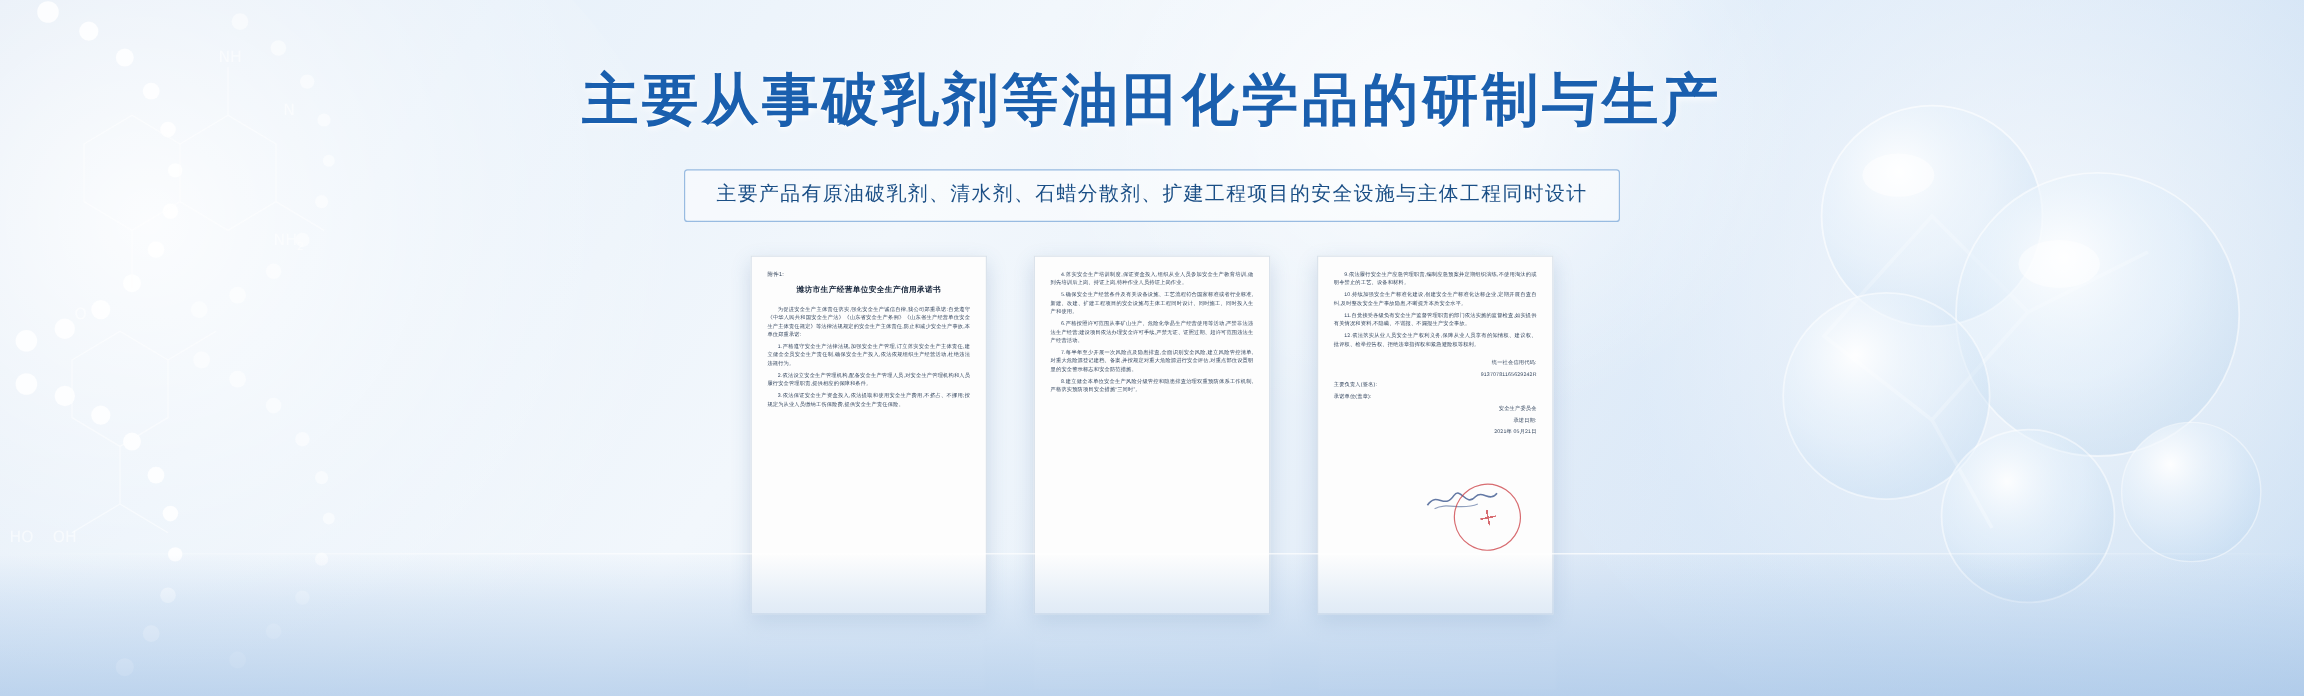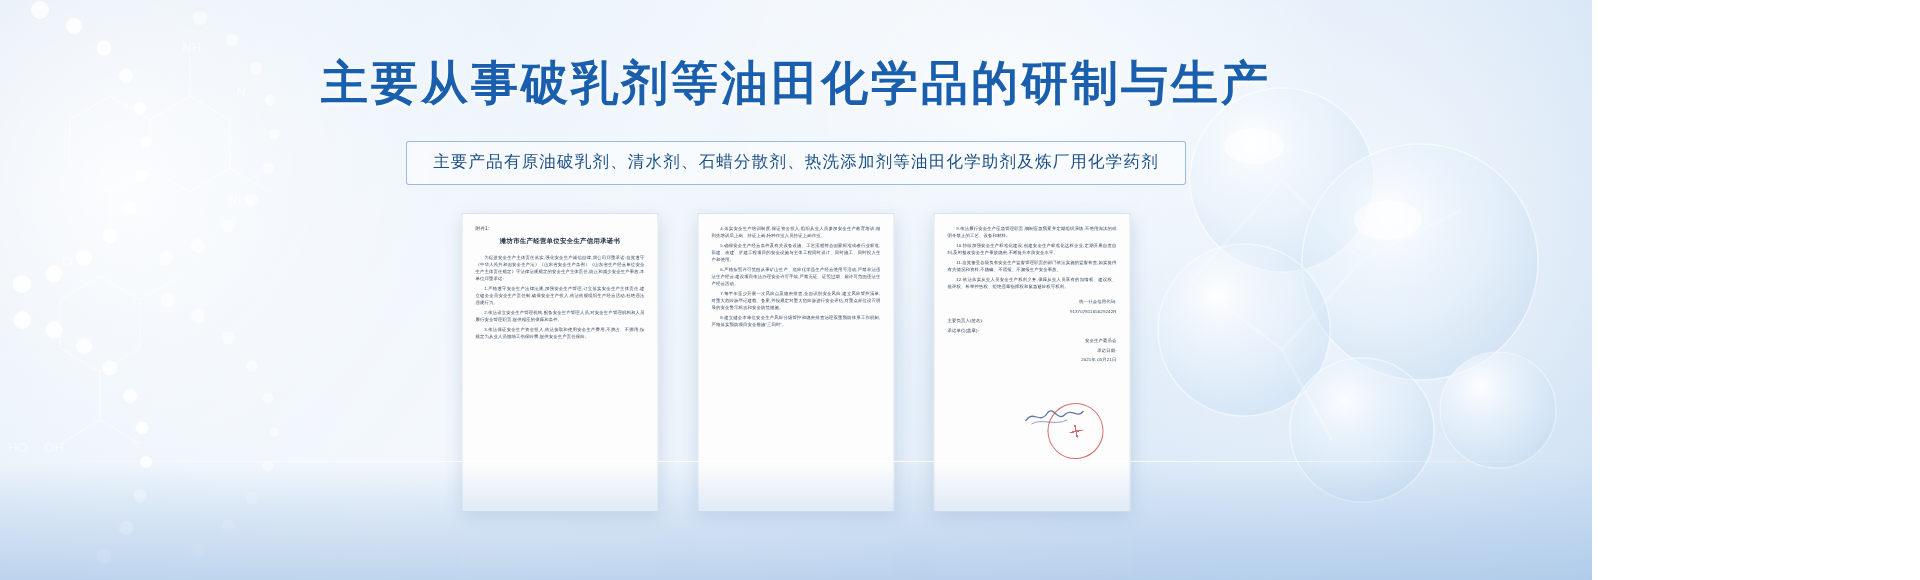--- a/index.html
+++ b/index.html
@@ -5,21 +5,21 @@
   html, body {
     margin: 0;
     padding: 0;
     background: #ffffff;
   }
   body {
     font-family: "Liberation Sans", sans-serif;
   }
   .banner {
     position: relative;
-    width: 1592px;
+    width: 1920px;
     height: 580px;
     overflow: hidden;
     background: linear-gradient(125deg, #dfe9f5 0%, #e8f1fa 18%, #f2f7fc 38%, #eaf2fa 55%, #dce8f6 72%, #cfe0f2 88%, #c5daf0 100%);
   }
   
   .bloom {
     position: absolute;
     border-radius: 50%;
     pointer-events: none;
   }
@@ -293,21 +293,21 @@
     <circle cx="388" cy="232" r="118" fill="url(#gsph2)" stroke="#ffffff" stroke-opacity="0.55" stroke-width="1.5"></circle>
     <circle cx="212" cy="300" r="86" fill="url(#gsph)" stroke="#ffffff" stroke-opacity="0.5" stroke-width="1.5"></circle>
     <circle cx="330" cy="400" r="72" fill="url(#gsph2)" stroke="#ffffff" stroke-opacity="0.5" stroke-width="1.5"></circle>
     <circle cx="466" cy="380" r="58" fill="url(#gsph)" stroke="#ffffff" stroke-opacity="0.45" stroke-width="1.2"></circle>
     <ellipse cx="222" cy="116" rx="30" ry="18" fill="#ffffff" opacity="0.55"></ellipse>
     <ellipse cx="356" cy="190" rx="34" ry="20" fill="#ffffff" opacity="0.5"></ellipse>
   </svg>
 
   <div class="title-wrap">
     <h1 class="main-title">主要从事破乳剂等油田化学品的研制与生产</h1>
-    <div class="subtitle-pill">主要产品有原油破乳剂、清水剂、石蜡分散剂、热洗添加剂等油田化学助剂及炼厂用化学药剂</div>
+    <div class="subtitle-pill">主要产品有原油破乳剂、清水剂、石蜡分散剂、扩建工程项目的安全设施与主体工程同时设计</div>
   </div>
 
   <div class="docs">
 
     <div class="doc">
       <div class="doc-attach">附件1:</div>
       <div class="doc-title">潍坊市生产经营单位安全生产信用承诺书</div>
       <div class="doc-body">
         <p>为促进安全生产主体责任落实,强化安全生产诚信自律,我公司郑重承诺:自觉遵守《中华人民共和国安全生产法》《山东省安全生产条例》《山东省生产经营单位安全生产主体责任规定》等法律法规规定的安全生产主体责任,防止和减少安全生产事故,本单位郑重承诺:</p>
         <p>1.严格遵守安全生产法律法规,加强安全生产管理,订立落实安全生产主体责任,建立健全全员安全生产责任制,确保安全生产投入,依法依规组织生产经营活动,杜绝违法违规行为。</p>

